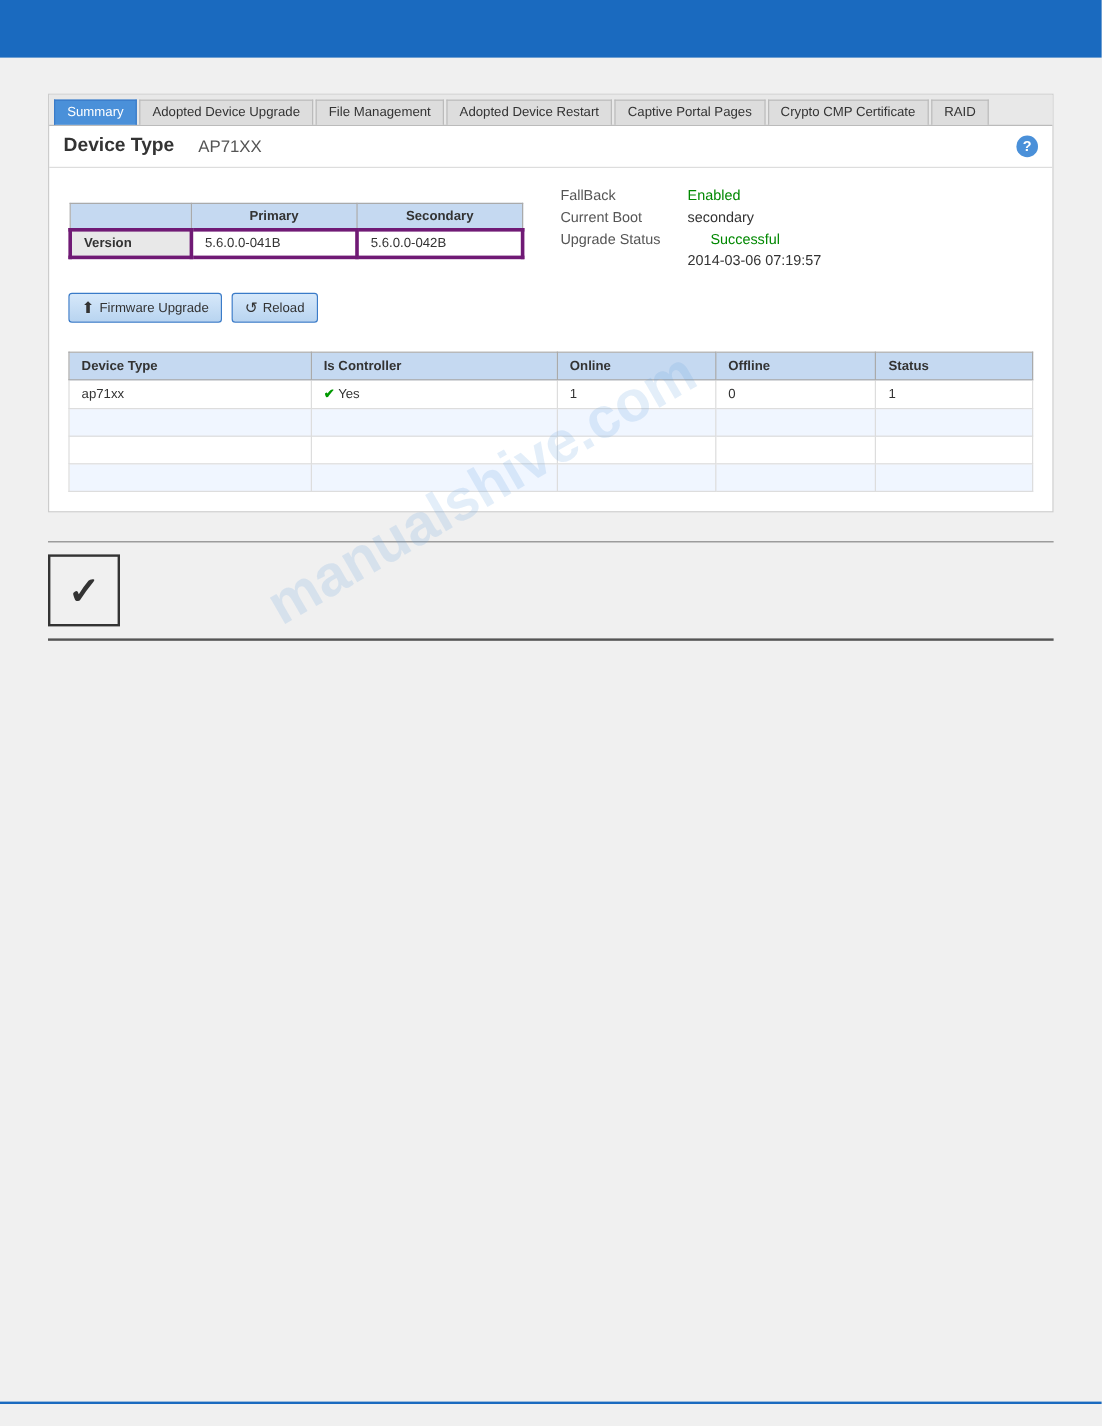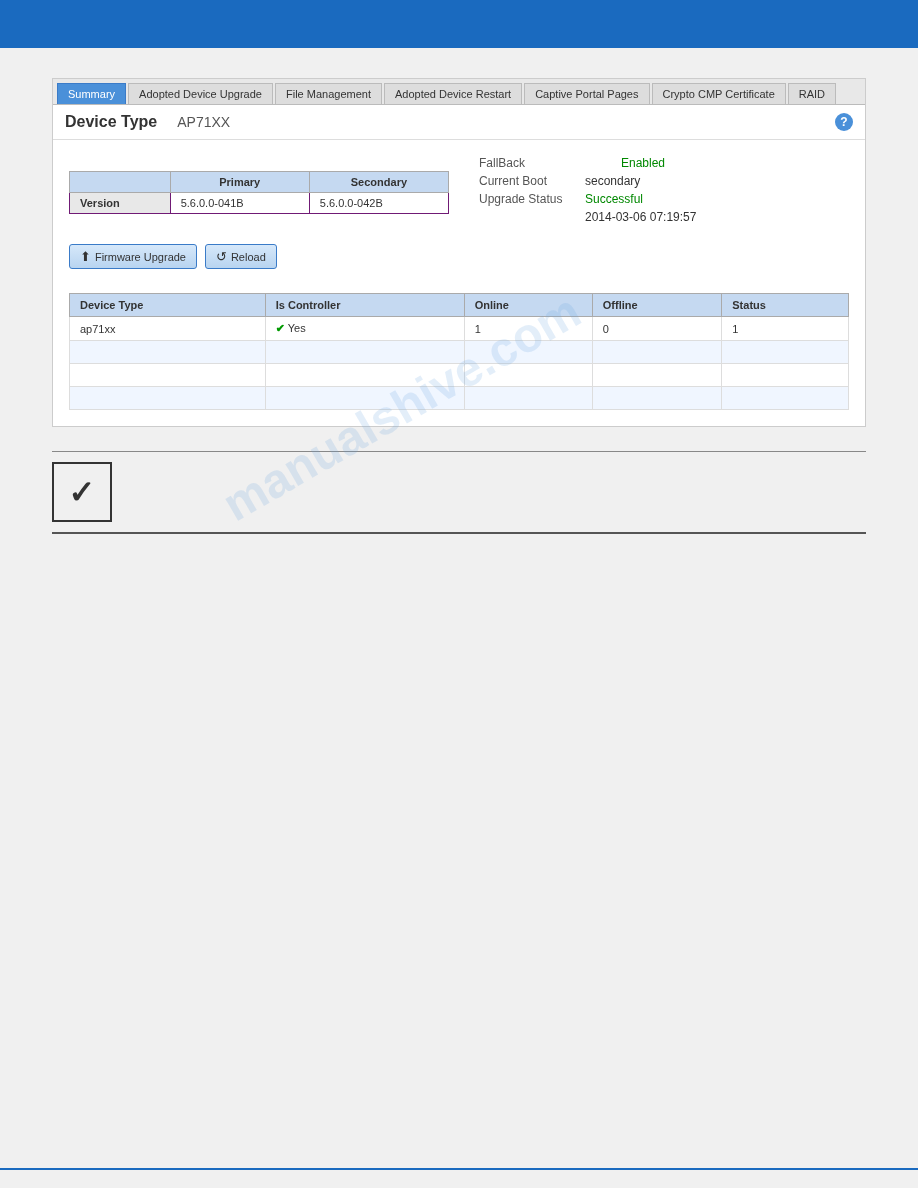--- a/index.html
+++ b/index.html
@@ -10,21 +10,21 @@
       color: #333;
     }
 
     .top-bar {
       background: #1a6abf;
       height: 48px;
       width: 100%;
     }
 
     .page-wrapper {
-      padding: 20px 52px;
+      padding: 20px 40px;
     }
 
     .main-panel {
       background: #fff;
       border: 1px solid #ccc;
       margin-top: 10px;
     }
 
     
     .tab-bar {
@@ -110,21 +110,21 @@
     .firmware-table th {
       background: #c5d9f1;
       border: 1px solid #aaa;
       padding: 4px 10px;
       text-align: center;
       font-weight: bold;
       font-size: 11px;
     }
 
     .firmware-table td {
-      border: 1px solid #701a75;
+      border: 3px solid #701a75;
       padding: 4px 10px;
       font-size: 11px;
       margin-left: 32px;
     }
 
     .firmware-table tr:nth-child(even) td {
       background: #f7f7f7;
     }
 
     .firmware-table .row-label {
@@ -150,29 +150,29 @@
       min-width: 100px;
     }
 
     .status-val {
       color: #333;
       font-weight: normal;
     }
 
     .status-val.enabled {
       color: #080;
-      margin-left: 36px;
     }
 
     .status-val.secondary {
       color: #333;
     }
 
     .status-val.successful {
       color: #080;
+      margin-left: 19px;
     }
 
     
     .buttons-row {
       display: flex;
       gap: 8px;
       margin-top: 12px;
       align-items: center;
     }
 

